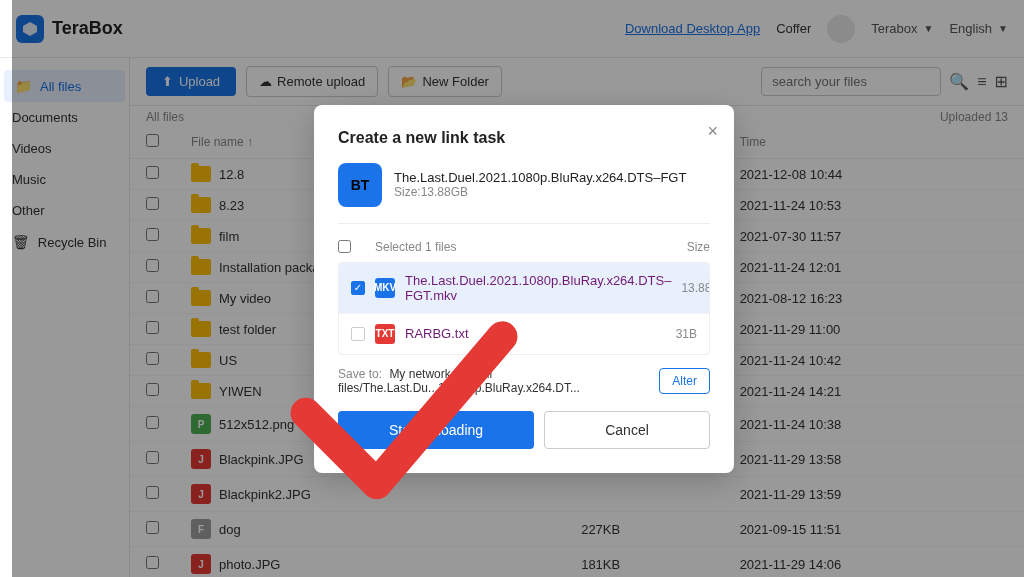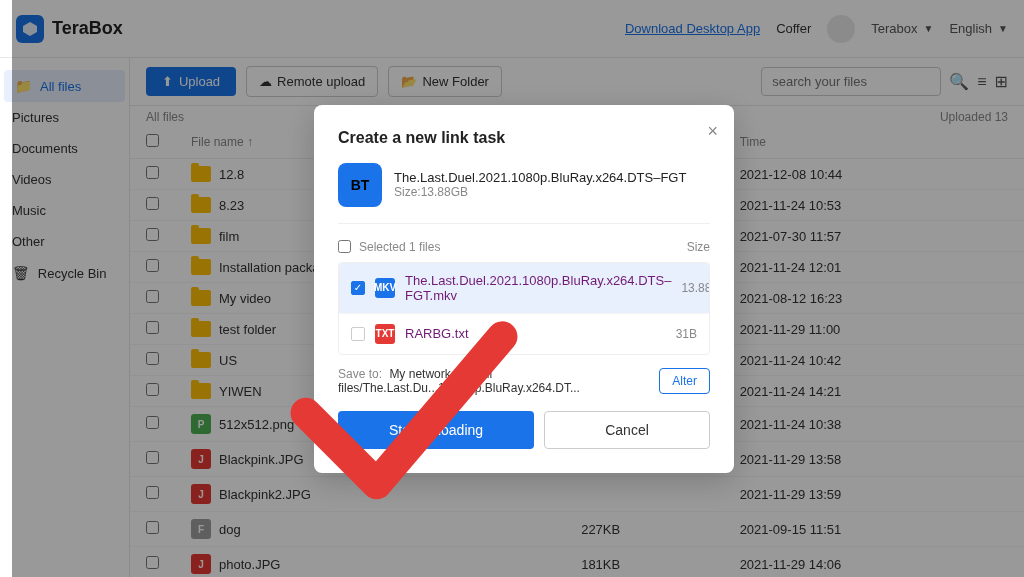--- a/index.html
+++ b/index.html
@@ -73,21 +73,21 @@
       position: relative; box-shadow: 0 8px 32px rgba(0,0,0,0.2);
     }
     .modal-title { font-size: 16px; font-weight: 600; color: #222; margin-bottom: 16px; }
     .modal-close { position: absolute; top: 16px; right: 16px; background: none; border: none; font-size: 18px; cursor: pointer; color: #888; }
     .modal-file-info { display: flex; align-items: center; gap: 12px; margin-bottom: 16px; padding-bottom: 16px; border-bottom: 1px solid #eee; }
     .modal-file-thumb { width: 44px; height: 44px; background: #1a73e8; border-radius: 8px; display: flex; align-items: center; justify-content: center; color: #000000; font-weight: bold; font-size: 14px; }
     .modal-file-name { font-size: 13px; font-weight: 500; color: #222; }
     .modal-file-size { font-size: 12px; color: #888; }
 
     .modal-file-list-header { display: flex; align-items: center; justify-content: space-between; margin-bottom: 8px; }
-    .modal-file-list-header-left { display: flex; align-items: center; gap: 8px; font-size: 12px; color: #888; }
+    .modal-file-list-header-left { display: flex; align-items: center; gap: 24px; font-size: 12px; color: #888; }
     .modal-file-list-header-right { font-size: 12px; color: #888; }
     .modal-file-list { border: 1px solid #eee; border-radius: 4px; overflow: hidden; margin-bottom: 12px; }
     .modal-file-row { display: flex; align-items: center; padding: 10px 12px; font-size: 13px; gap: 10px; border-bottom: 1px solid #f5f5f5; }
     .modal-file-row:last-child { border-bottom: none; }
     .modal-file-row.selected { background: #e8f0fe; }
     .modal-file-row-icon { width: 20px; height: 20px; border-radius: 3px; display: flex; align-items: center; justify-content: center; font-size: 10px; font-weight: bold; color: #fff; flex-shrink: 0; }
     .modal-file-row-icon.mkv { background: #1a73e8; }
     .modal-file-row-icon.txt { background: #e53935; }
     .modal-file-row-name { flex: 1; color: #701a75; font-size: 13px; }
     .modal-file-row-size { color: #888; font-size: 12px; }
@@ -140,23 +140,20 @@
     </div>
   </div>
 </div>
 
 <div class="main-layout">
 
   <div class="sidebar">
     <div class="sidebar-item active">
       <span class="sidebar-icon">📁</span>
       <span>All files</span>
-    </div>
-    <div class="sidebar-item">
-      <span>Pictures</span>
     </div>
     <div class="sidebar-item">
       <span>Documents</span>
     </div>
     <div class="sidebar-item">
       <span>Videos</span>
     </div>
     <div class="sidebar-item">
       <span>Music</span>
     </div>

